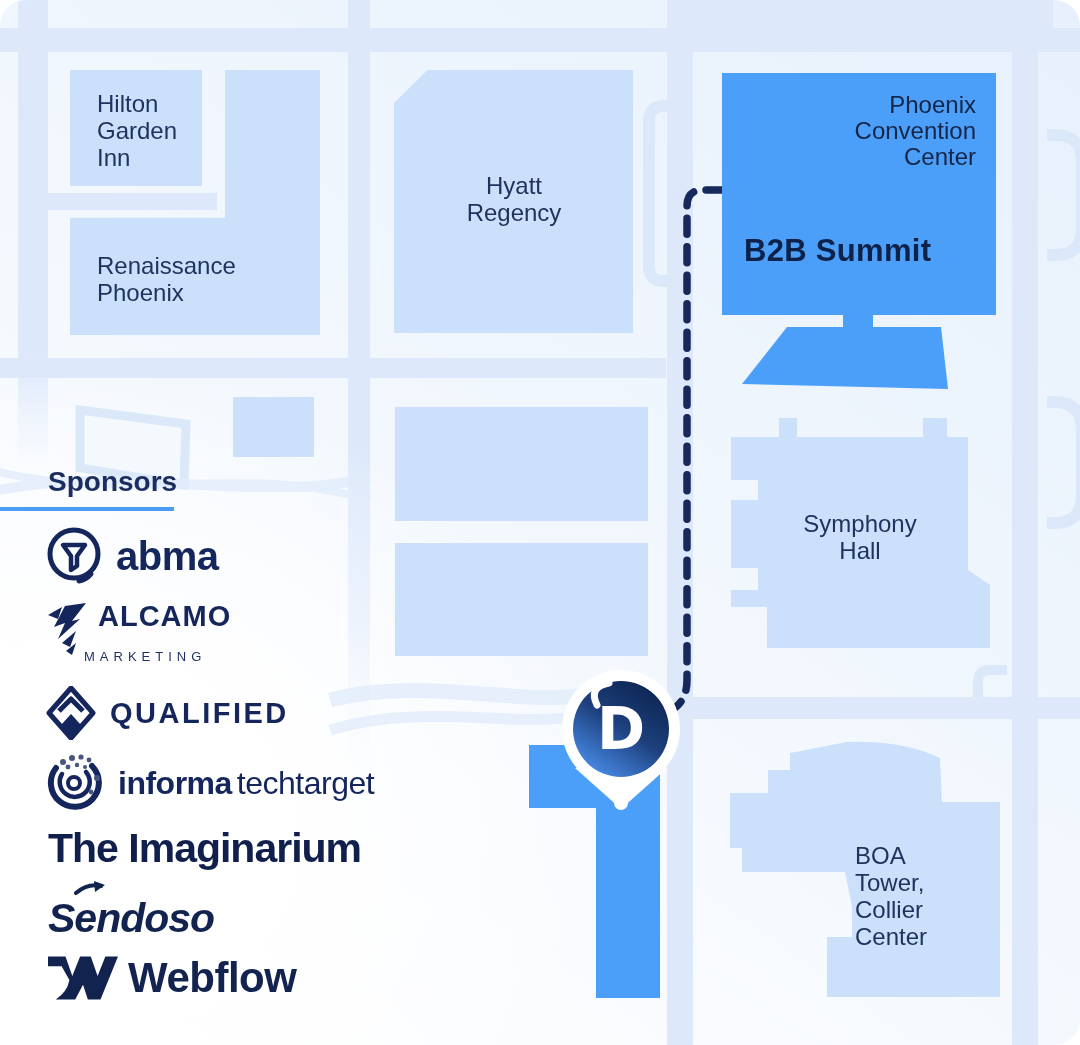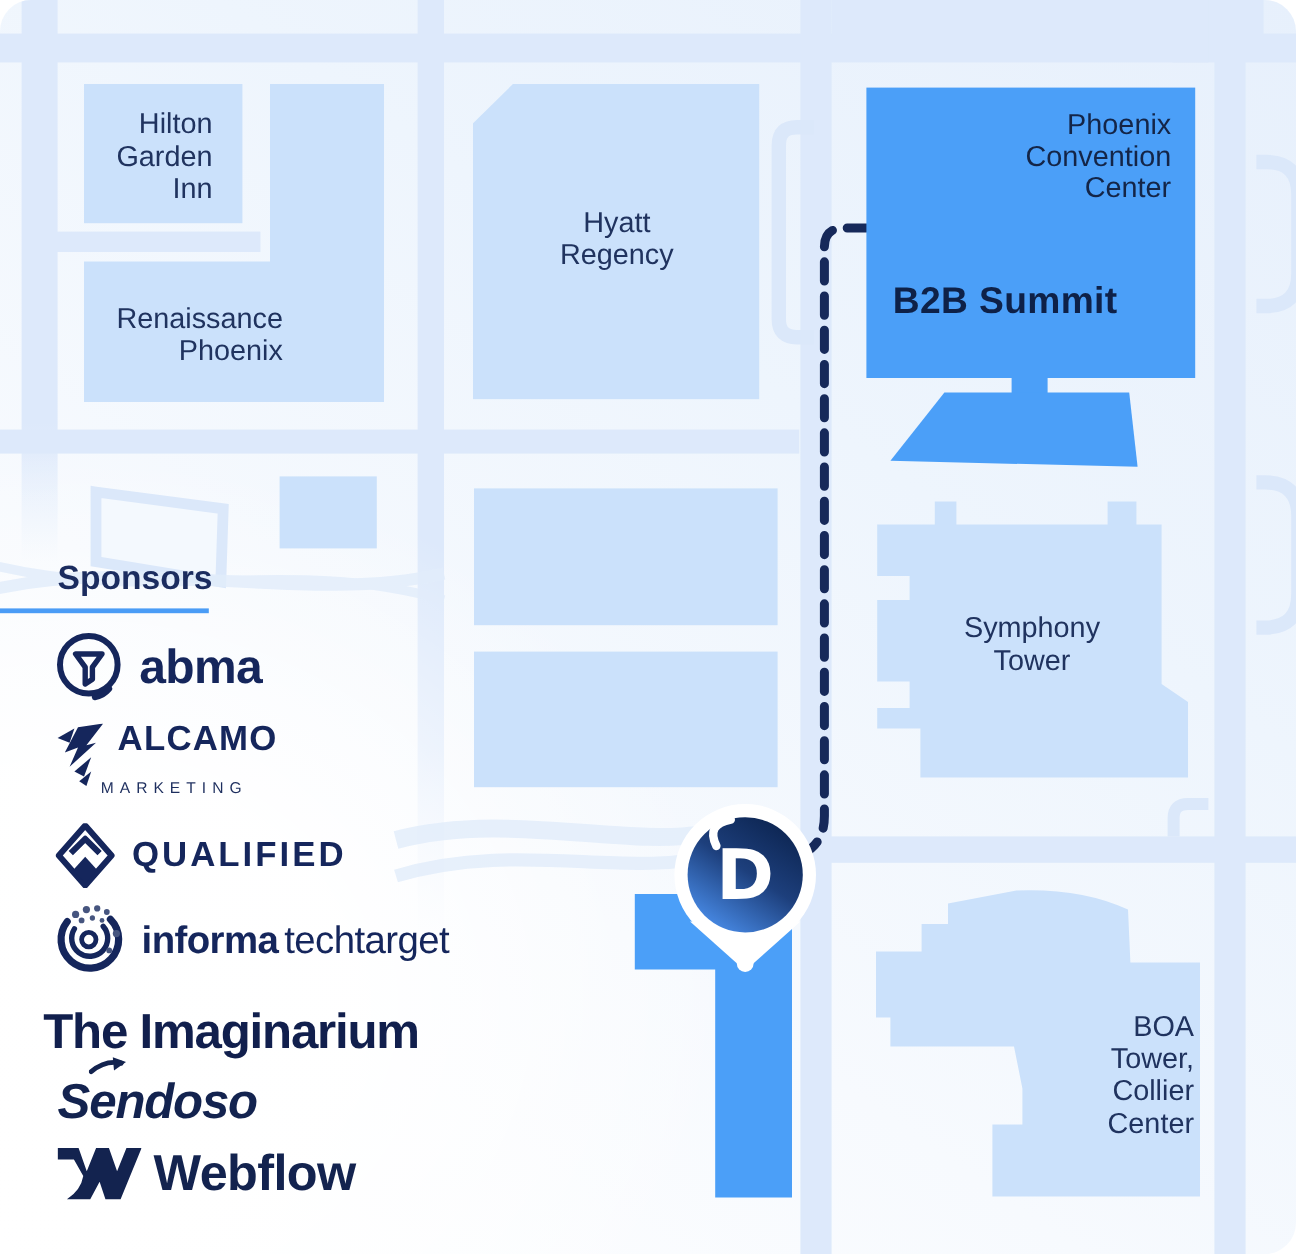--- a/index.html
+++ b/index.html
@@ -1,21 +1,21 @@
 <!DOCTYPE html>
 <html><head>
 <meta charset="utf-8">
 <style>
   html,body{margin:0;padding:0;background:#fff;font-family:"Liberation Sans",sans-serif;}
   .map{position:relative;width:1080px;height:1045px;border-radius:26px;overflow:hidden;
        background:linear-gradient(215deg,#e7f0fc 0%,#eef5fd 35%,#f7fafe 65%,#ffffff 100%);}
   .layer{position:absolute;left:0;top:0;width:1080px;height:1045px;}
   .street{position:absolute;background:#dde9fb;}
   .bldg{position:absolute;background:#cbe1fb;}
-  .lbl{position:absolute;color:#20335f;font-size:24px;line-height:27px;white-space:pre-line;text-align:right;}
+  .lbl{position:absolute;color:#20335f;font-size:24px;line-height:27px;white-space:pre-line;}
   .conv{position:absolute;left:722px;top:73px;width:274px;height:242px;background:#4b9ff8;}
   .conv-name{position:absolute;left:742px;top:92px;width:234px;text-align:right;color:#142547;font-size:24px;line-height:26px;white-space:pre-line;}
   .evt-title{position:absolute;left:744px;top:233px;font-size:31px;font-weight:800;color:#0e2148;letter-spacing:.3px;}
   .evt-sub{position:absolute;left:744px;top:270px;font-size:31px;font-weight:400;color:#15294f;}
   .fade{position:absolute;inset:0;background:radial-gradient(ellipse 760px 640px at 6% 80%,rgba(255,255,255,.95) 30%,rgba(255,255,255,0) 72%);}
   .pin-letter{position:absolute;left:586px;top:694px;width:70px;height:70px;display:flex;align-items:center;justify-content:center;
       color:#fff;font-size:58px;font-weight:800;font-family:"DejaVu Sans","Liberation Sans",sans-serif;}
   
   .sp-title{position:absolute;left:48px;top:466px;font-size:28px;font-weight:700;color:#1b2c5f;}
   .sp-rule{position:absolute;left:0;top:507px;width:174px;height:4px;background:#4a9cf6;}
@@ -105,21 +105,21 @@
 Inn</div>
   <div class="lbl" style="left:97px;top:252px;">Renaissance
 Phoenix</div>
   <div class="lbl" style="left:395px;top:172px;width:238px;text-align:center;">Hyatt
 Regency</div>
   <div class="conv-name">Phoenix
 Convention
 Center</div>
   <div class="evt-title">B2B Summit</div>
   <div class="lbl" style="left:760px;top:510px;width:200px;text-align:center;">Symphony
-Tower</div>
+Hall</div>
   <div class="lbl" style="left:855px;top:842px;width:140px;">BOA
 Tower,
 Collier
 Center</div>
 
   <div class="pin-letter">D</div>
 
   <div class="sp-title">Sponsors</div>
   <div class="sp-rule"></div>
 
@@ -168,21 +168,21 @@
           <circle cx="31" cy="13" r="2.2"></circle>
           <circle cx="39" cy="15" r="2"></circle>
         <circle cx="51" cy="26" r="3"></circle>
           <circle cx="45" cy="40" r="2.4"></circle>
       </g>
     </svg>
     <span class="informa-text">informa</span>
     <span class="informa-text informa-suffix">techtarget</span>
   </div>
 
-  <div class="sp-row" style="left:36px;top:824px;height:48px;margin-top:11px;">
+  <div class="sp-row" style="left:48px;top:824px;height:48px;">
     <span class="imag-text">The Imaginarium</span>
   </div>
 
   <div class="sp-row" style="left:48px;top:892px;height:52px;">
     <svg class="sendoso-arrow" width="34" height="16" viewBox="0 0 34 16">
       <path d="M 2,13 Q 14,3 27,6" fill="none" stroke="#13234f" stroke-width="4" stroke-linecap="round"></path>
       <path d="M 20,1 L 31,5 L 21,12 Z" fill="#13234f"></path>
     </svg>
     <span class="sendoso-text">Sendoso</span>
   </div>

